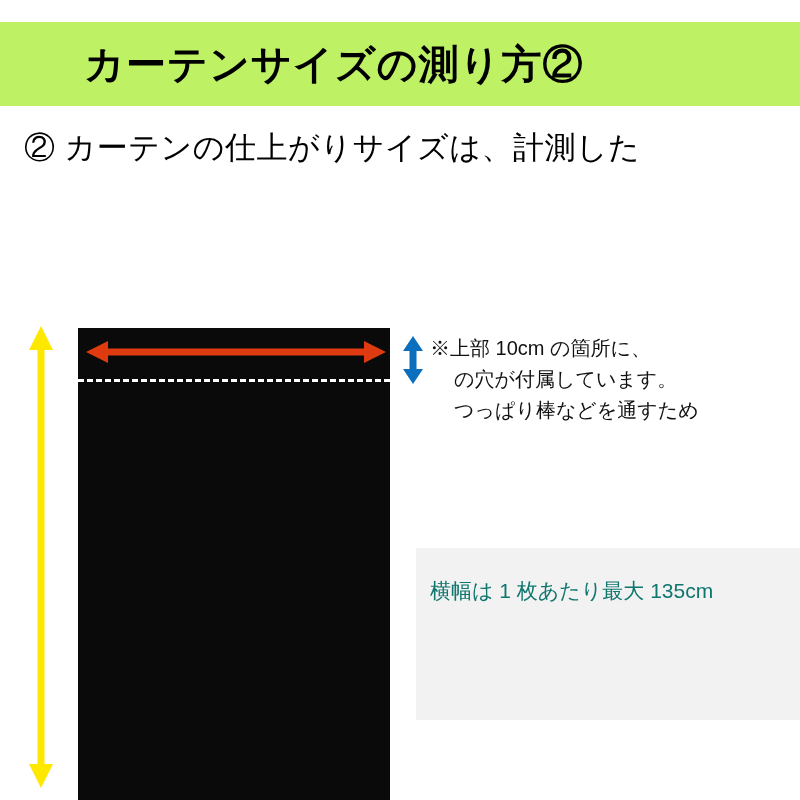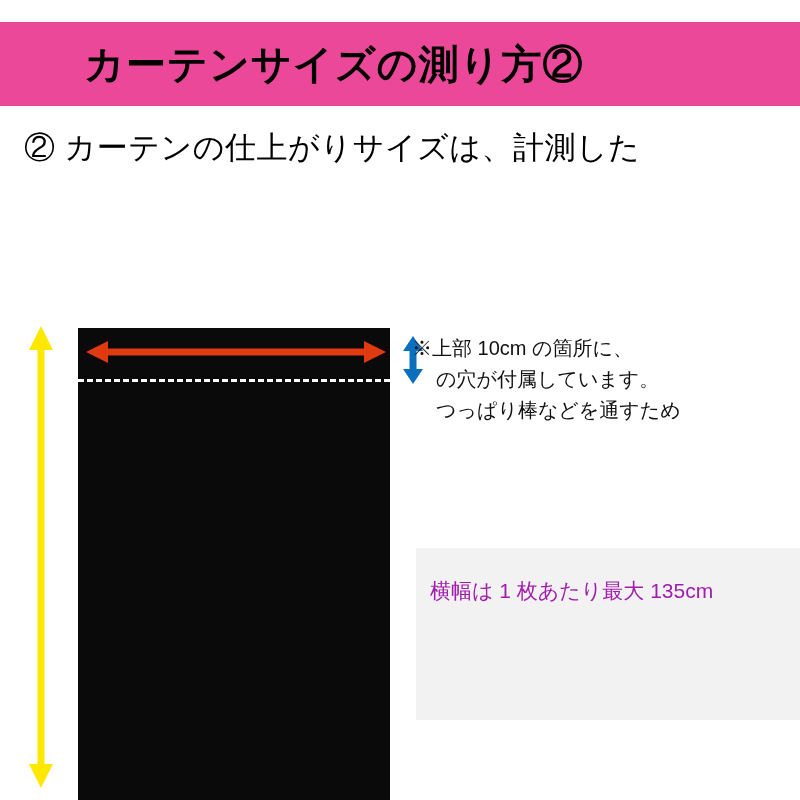--- a/index.html
+++ b/index.html
@@ -16,21 +16,21 @@
     position: relative;
   }
 
   
   .header-band {
     position: absolute;
     left: 0;
     top: 22px;
     width: 800px;
     height: 84px;
-    background: #ec4899;
+    background: #bef264;
     display: flex;
     align-items: center;
   }
   .header-title {
     font-size: 40px;
     font-weight: bold;
     letter-spacing: 1px;
     padding-left: 84px;
     line-height: 1;
     white-space: nowrap;
@@ -90,21 +90,21 @@
     position: absolute;
     left: 402px;
     top: 336px;
     width: 22px;
     height: 48px;
   }
 
   
   .note-top {
     position: absolute;
-    left: 412px;
+    left: 430px;
     top: 333px;
     width: 360px;
   }
   .note-top .nline {
     font-size: 20px;
     line-height: 1.56;
     white-space: nowrap;
     color: #111111;
   }
   .note-top .nline.indent {
@@ -120,21 +120,21 @@
     height: 172px;
     background: #f2f2f2;
   }
   .info-box-inner {
     padding: 26px 0 0 14px;
   }
   .info-line {
     font-size: 21px;
     line-height: 1.65;
     white-space: nowrap;
-    color: #a21caf;
+    color: #0f766e;
   }
 </style>
 </head>
 <body>
 
 <div class="header-band">
   <div class="header-title">カーテンサイズの測り方②</div>
 </div>
 
 <div class="body-copy">

